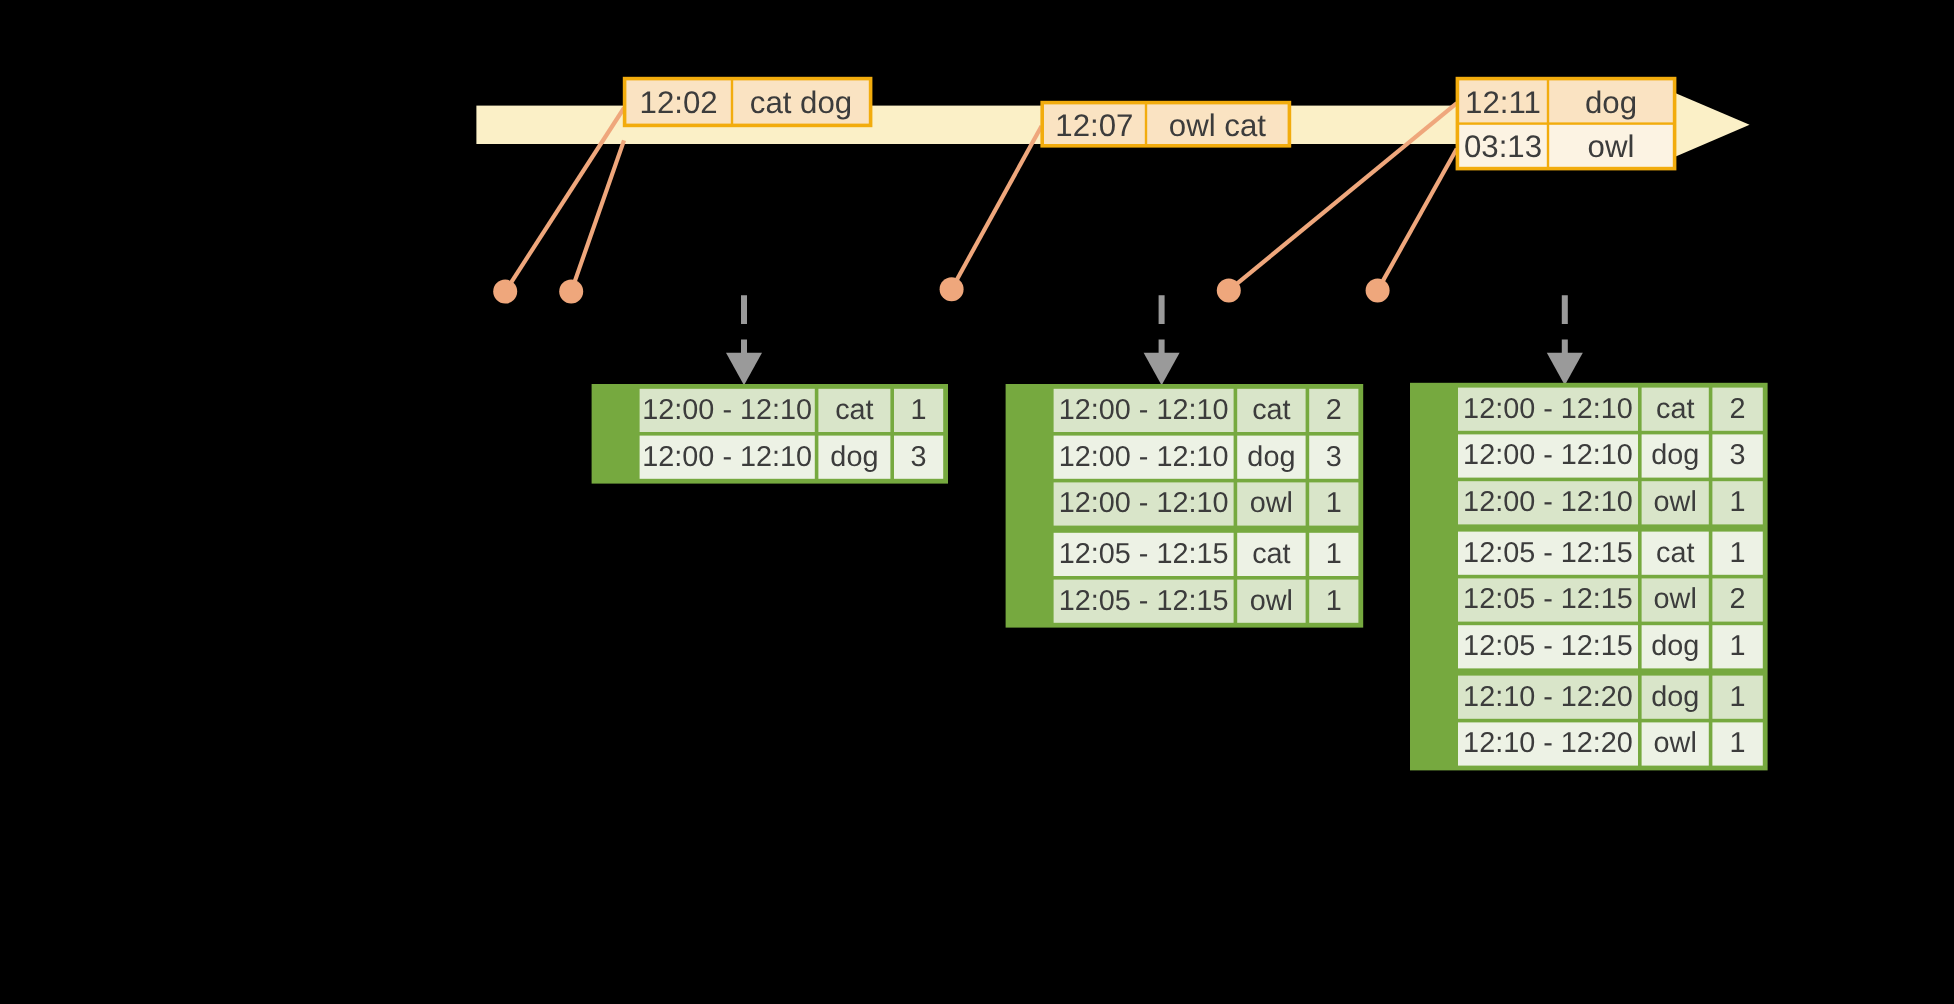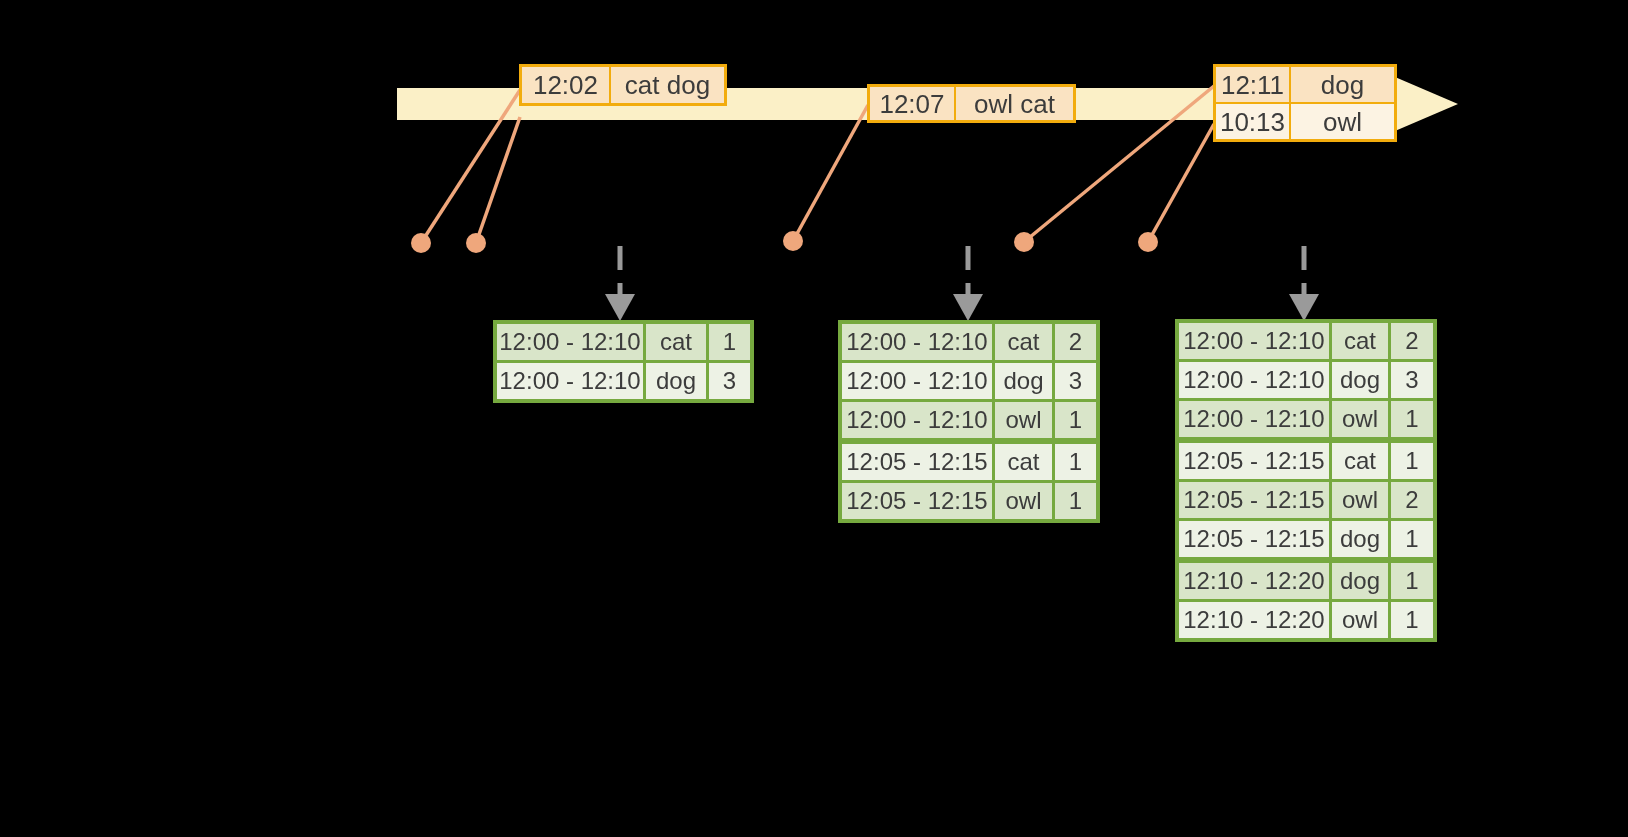--- a/index.html
+++ b/index.html
@@ -36,21 +36,21 @@
   #etable-3 .erow{grid-template-columns:73px 103px;height:35px;}
 
   
   .rtable{
     position:absolute;
     background:#76A93F;
     padding:4px;
     display:flex;flex-direction:column;gap:3px;
     box-sizing:border-box;
   }
-  .rtable .rrow{display:grid;gap:3px;height:36px;}
+  .rtable .rrow{display:grid;gap:3px;height:36px;margin-left:36px;}
   .rtable .rrow.sep{margin-top:3px;}
   .rtable .rcell{
     display:flex;align-items:center;justify-content:center;
     font-size:24px;line-height:1;
   }
   .rtable .rrow:nth-child(odd) .rcell{background:#D9E5C9;}
   .rtable .rrow:nth-child(even) .rcell{background:#EDF2E5;}
   #rtable-1{left:493px;top:320px;}
   #rtable-1 .rrow{grid-template-columns:146px 60px 41px;}
   #rtable-2{left:838px;top:320px;}
@@ -106,21 +106,21 @@
       <div class="ecell">owl cat</div>
     </div>
   </div>
 
   <div class="etable" id="etable-3">
     <div class="erow">
       <div class="ecell">12:11</div>
       <div class="ecell">dog</div>
     </div>
     <div class="erow">
-      <div class="ecell">10:13</div>
+      <div class="ecell">03:13</div>
       <div class="ecell">owl</div>
     </div>
   </div>
 
   <div class="rtable" id="rtable-1">
     <div class="rrow">
       <div class="rcell">12:00 - 12:10</div>
       <div class="rcell">cat</div>
       <div class="rcell">1</div>
     </div>

